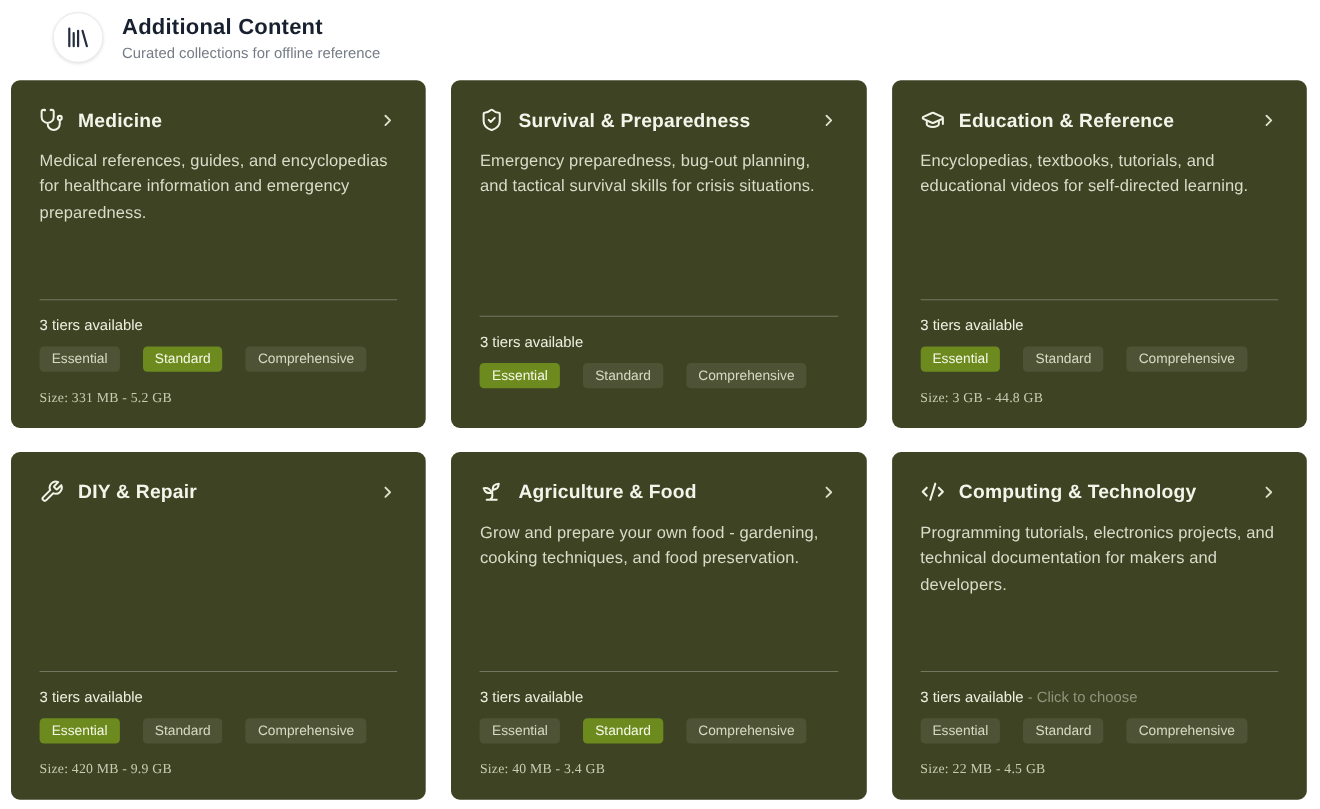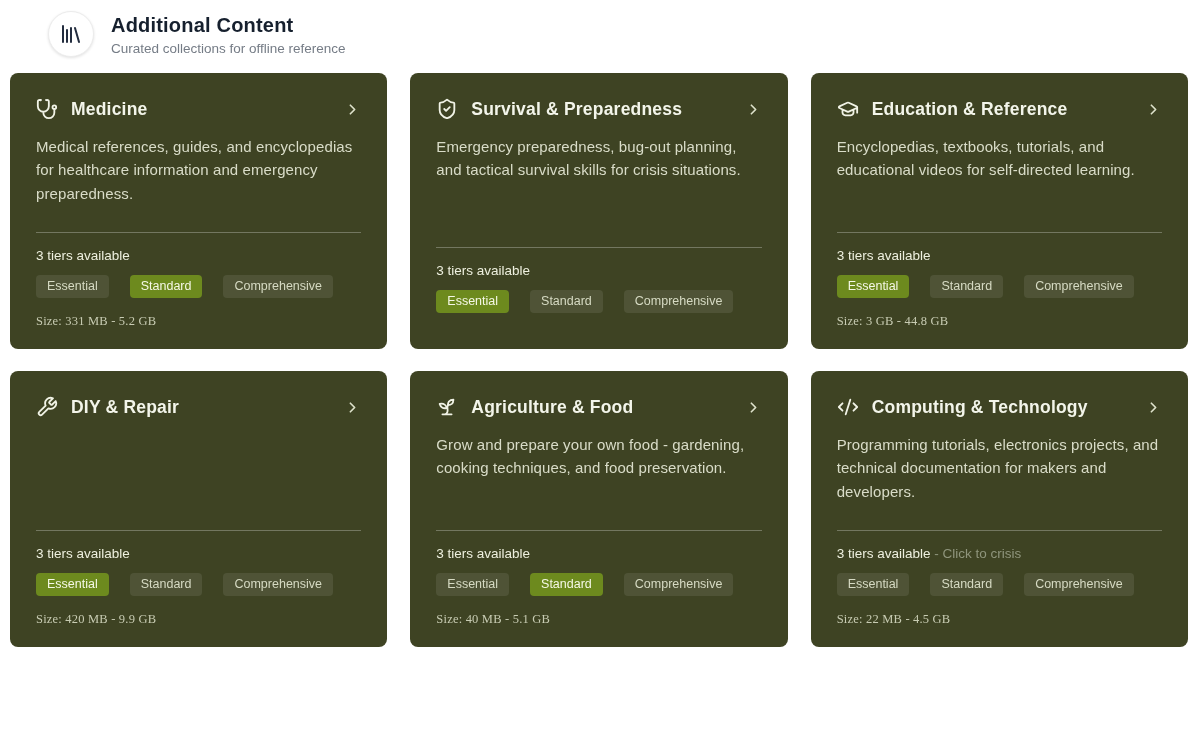--- a/index.html
+++ b/index.html
@@ -21,21 +21,21 @@
   
   .cards-grid {
     display: grid;
     grid-template-columns: repeat(3, 1fr);
     column-gap: 23px; row-gap: 22px;
     padding: 16px 12px 0 10px;
   }
   .card {
     background: var(--card-bg, #3e4323);
     border-radius: 8px;
-    height: 276px;
+    height: 316px;
     padding: 25px 26px 20px 26px;
     display: flex; flex-direction: column;
     color: #eef0e2;
     cursor: pointer;
   }
   .card-head { display: flex; align-items: center; gap: 13px; margin-bottom: 15px; }
   .card-head .cat-icon { display: flex; color: #f1f3e6; flex: 0 0 auto; }
   .card-head .cat-icon svg { width: 22px; height: 22px; }
   .card-title { font-size: 17.5px; font-weight: 700; color: #f3f5ea; flex: 1; letter-spacing: .2px; }
   .chevron { display: flex; color: #dde1ca; flex: 0 0 auto; }
@@ -231,42 +231,42 @@
     </div>
     <p class="card-desc">Grow and prepare your own food - gardening, cooking techniques, and food preservation.</p>
     <div class="card-bottom">
       <hr class="divider">
       <div class="tiers-line"><span>3 tiers available</span> <span class="tier-hint"></span></div>
       <div class="badges">
         <span class="badge">Essential</span>
         <span class="badge active">Standard</span>
         <span class="badge">Comprehensive</span>
       </div>
-      <div class="size-line">Size: 40 MB - 5.1 GB</div>
+      <div class="size-line">Size: 40 MB - 3.4 GB</div>
     </div>
   </section>
 
   <section class="card">
     <div class="card-head">
       <span class="cat-icon">
           <svg viewBox="0 0 24 24">
             <use href="#i-code"></use>
           </svg>
         </span>
       <span class="card-title">Computing &amp; Technology</span>
       <span class="chevron">
           <svg viewBox="0 0 24 24">
             <use href="#i-chevron-right"></use>
           </svg>
         </span>
     </div>
     <p class="card-desc">Programming tutorials, electronics projects, and technical documentation for makers and developers.</p>
     <div class="card-bottom">
       <hr class="divider">
-      <div class="tiers-line"><span>3 tiers available</span> <span class="tier-hint">- Click to crisis</span></div>
+      <div class="tiers-line"><span>3 tiers available</span> <span class="tier-hint">- Click to choose</span></div>
       <div class="badges">
         <span class="badge">Essential</span>
         <span class="badge">Standard</span>
         <span class="badge">Comprehensive</span>
       </div>
       <div class="size-line">Size: 22 MB - 4.5 GB</div>
     </div>
   </section>
 
 </main>

